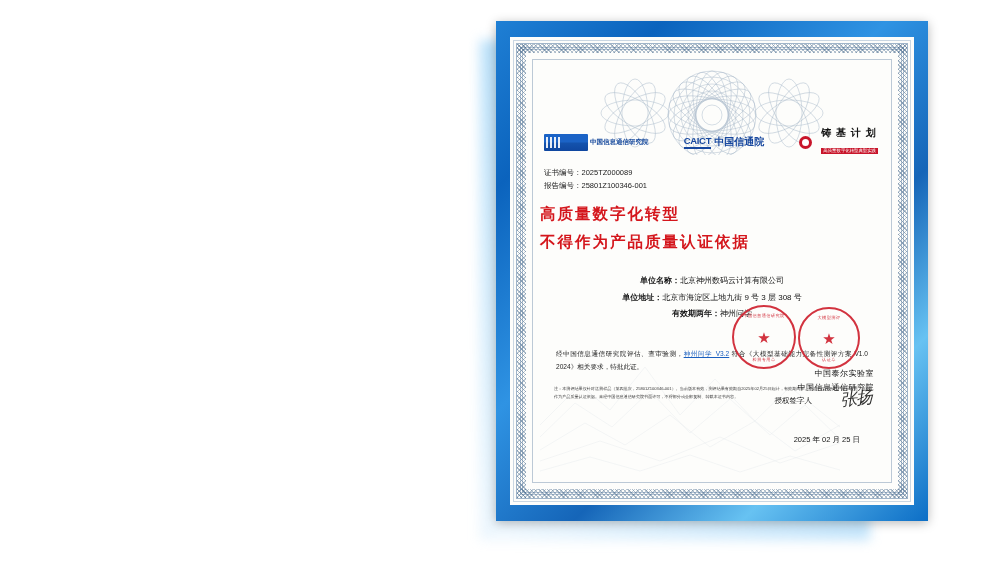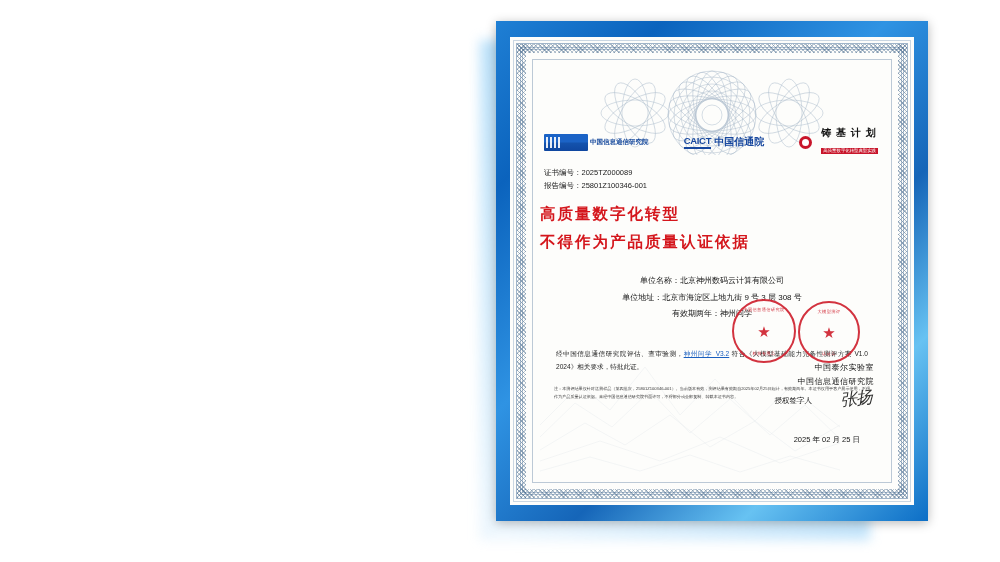--- a/index.html
+++ b/index.html
@@ -203,21 +203,21 @@
   .title-1 { font-size: 15.5px; }
   .title-2 { font-size: 15.5px; margin-top: 7px; }
 
   .fields {
     margin-top: 20px;
     text-align: center;
     font-size: 8px;
     color: #141414;
     line-height: 2.05;
   }
-  .fields .k { font-weight: normal; }
+  .fields .k { font-weight: bold; }
 
   .statement {
     margin-top: 26px;
     padding: 0 16px;
     font-size: 6.6px;
     color: #1c1c1c;
     line-height: 1.9;
     text-align: justify;
   }
   .statement .lnk { color: #1a5fbf; text-decoration: underline; }
@@ -270,21 +270,20 @@
     margin-top: 1px;
     letter-spacing: .5px;
   }
   .org-line2 {
     font-size: 8px;
     color: #141414;
     margin-top: 3px;
     letter-spacing: .5px;
   }
   .signer-row {
-    margin-top: 6px;
     position: relative;
     height: 18px;
   }
   .signer-label {
     font-size: 7.5px;
     color: #141414;
     position: absolute;
     right: 62px;
     top: 3px;
   }

